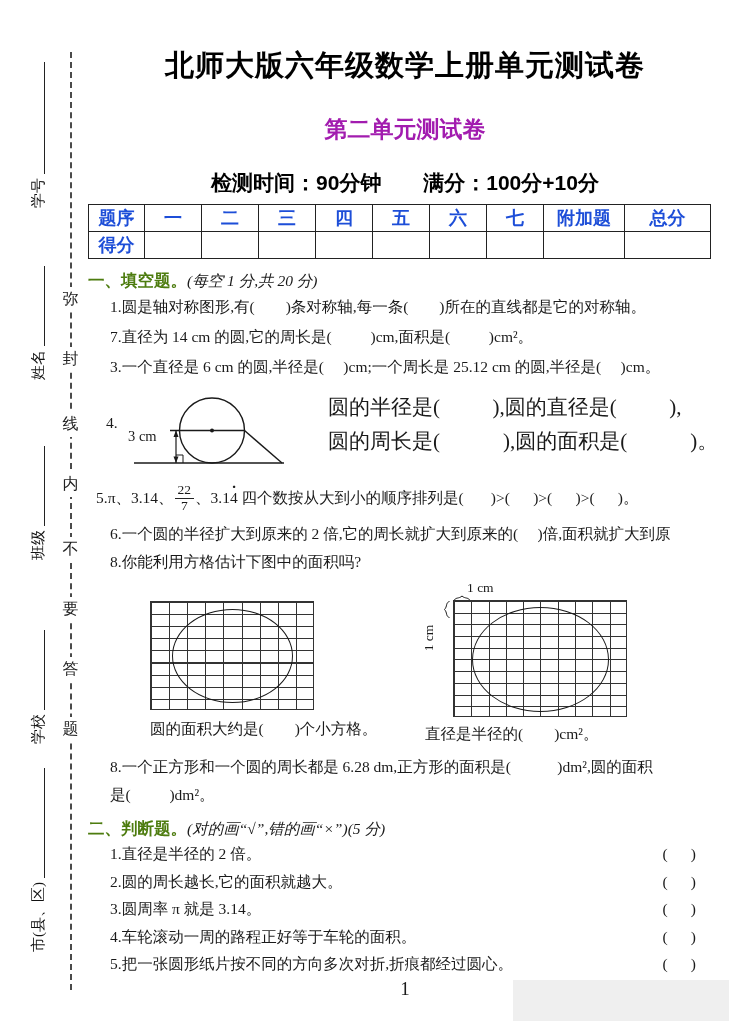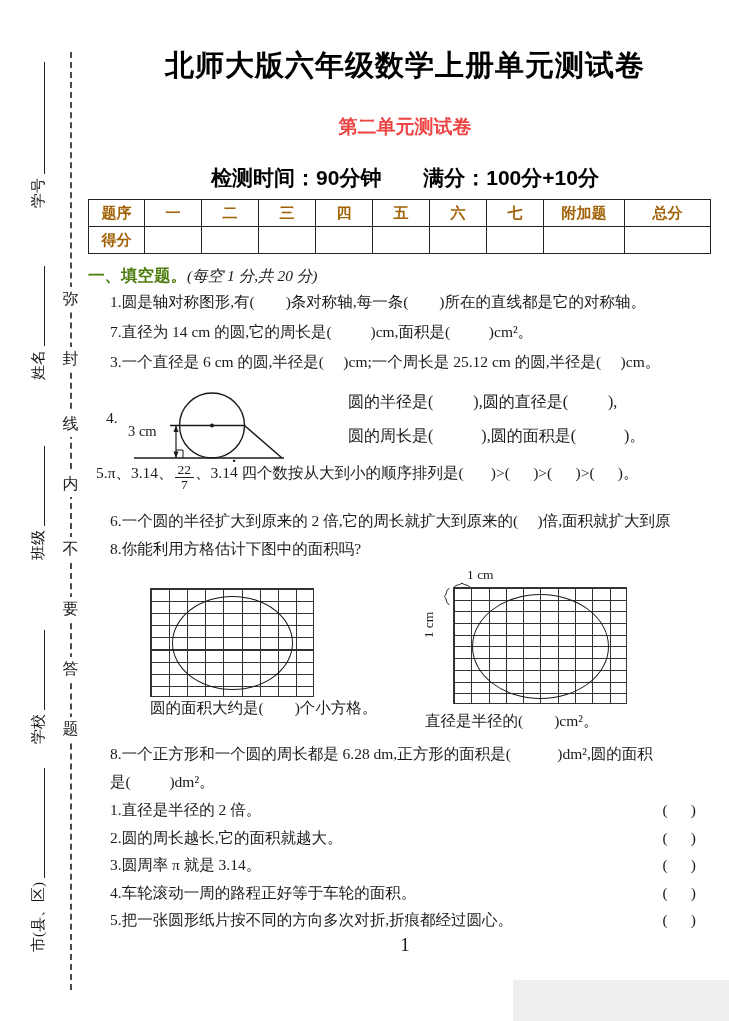--- a/index.html
+++ b/index.html
@@ -30,46 +30,46 @@
   }
   
   .content { position:absolute; left:88px; top:0; width:634px; }
   .t { white-space:pre-wrap; }
   .page-title {
     margin-top:46px; text-align:center; font-family:"Liberation Sans", sans-serif;
     font-weight:700; font-size:29px; letter-spacing:1px; color:#000;
   }
   .page-subtitle {
     margin-top:28px; text-align:center; font-family:"Liberation Sans", sans-serif;
-    font-weight:700; font-size:19px; color:#ef4444;
+    font-weight:700; font-size:23px; color:#a21caf;
   }
   .info-line {
     margin-top:24px; text-align:center; font-family:"Liberation Sans", sans-serif;
     font-weight:700; font-size:21px; color:#000;
   }
   .info-line span { margin:0 18px; }
   table.score {
     margin-top:7px; width:622px; border-collapse:collapse; table-layout:fixed;
-    font-family:"Liberation Sans", sans-serif; font-size:15px; color:#a16207;
+    font-family:"Liberation Sans", sans-serif; font-size:18px; color:#1d4ed8;
   }
   table.score td {
     border:1.6px solid #222; text-align:center; height:27px; font-weight:700;
   }
   .sec-head { margin-top:10px; font-size:16.5px; line-height:22px; }
   .sec-head .h { font-family:"Liberation Sans", sans-serif; font-weight:700; color:#4d7c0f; }
   .sec-head .n { font-style:italic; font-size:15.5px; }
   .qline { padding-left:22px; font-size:15.5px; line-height:30px; }
   
   .q4-block { position:relative; height:84px; margin-top:2px; display:flex; }
   .q4-num { position:absolute; left:18px; top:30px; font-size:15.5px; }
   .q4-fig { position:relative; margin-left:34px; width:170px; height:84px; }
   .q4-dim { position:absolute; left:6px; top:44px; font-size:14.5px; }
-  .q4-text { margin-left:56px; font-size:16px; line-height:34px; padding-top:6px; }
-  
-  .q5-row { display:flex; align-items:flex-start; height:44px; padding-left:8px; font-size:15.5px; }
+  .q4-text { margin-left:36px; font-size:21px; line-height:34px; padding-top:6px; }
+  
+  .q5-row { display:flex; align-items:center; height:44px; padding-left:8px; font-size:15.5px;margin-top:8px; }
   .frac { display:inline-block; text-align:center; font-size:13.5px; line-height:1.05; margin:0 1px; }
   .frac .num { display:block; border-bottom:1.3px solid #222; padding:0 3px; }
   .overdot { position:relative; }
   .overdot::before { content:"·"; position:absolute; top:-0.72em; left:55%; transform:translateX(-50%); font-weight:700; }
   
   .grids-row { display:flex; margin-top:8px; }
   .grid-wrap-left { margin-left:62px; width:275px; }
   .grid-box { position:relative; border:1.2px solid #333; }
   .gridL { width:164px; height:109px; margin-top:17px;
     background-image:
@@ -77,21 +77,21 @@
       repeating-linear-gradient(to bottom, #333 0 1px, transparent 1px 12.1px);
   }
   .gridR { width:174px; height:117px; margin-left:28px; margin-top:0;
     background-image:
       repeating-linear-gradient(to right, #333 0 1px, transparent 1px 17.3px),
       repeating-linear-gradient(to bottom, #333 0 1px, transparent 1px 11.7px);
   }
   .grid-circle { position:absolute; border:1.4px solid #1a1a1a; border-radius:50%; }
   .circL { left:21px; top:7px; width:121px; height:94px; }
   .circR { left:18px; top:6px; width:137px; height:105px; }
-  .grid-caption { font-size:15.5px; margin-top:1px; }
+  .grid-caption { font-size:15.5px; margin-top:9px; }
   .grid-wrap-right { position:relative; }
   .unit-top { position:absolute; left:42px; top:-4px; font-size:13.5px; }
   .unit-left { position:absolute; left:-9px; top:46px; font-size:13.5px; transform:rotate(-90deg); transform-origin:center; }
   .brace-top { position:absolute; left:28px; top:11px; }
   .brace-left { position:absolute; left:13px; top:22px; transform:rotate(-90deg); }
   .rgrid-area { position:relative; padding-top:16px;text-align:center; }
   
   .judge-row { display:flex; justify-content:space-between; padding-left:22px; padding-right:26px; font-size:15.5px; line-height:27.5px; }
   .judge-row .paren { white-space:pre; }
   .page-number { text-align:center; font-size:19px; margin-top:0px; }
@@ -247,20 +247,23 @@
             <div class="grid-circle circR"></div>
           </div>
         </div>
         <div class="grid-caption t" style="margin-top:7px">直径是半径的(        )cm²。</div>
       </div>
     </div>
 
     <div class="qline t" style="margin-top:8px; line-height:28px">8.一个正方形和一个圆的周长都是 6.28 dm,正方形的面积是(            )dm²,圆的面积</div>
     <div class="qline t" style="line-height:28px">是(          )dm²。</div>
 
+    <div class="sec-head" style="margin-top:8px">
+      <span class="h t">二、判断题。</span><span class="n t">(对的画“√”,错的画“×”)(5 分)</span>
+    </div>
 
     <div class="judge-row">
       <span class="t">1.直径是半径的 2 倍。</span>
       <span class="paren t">(      )</span>
     </div>
     <div class="judge-row">
       <span class="t">2.圆的周长越长,它的面积就越大。</span>
       <span class="paren t">(      )</span>
     </div>
     <div class="judge-row">

